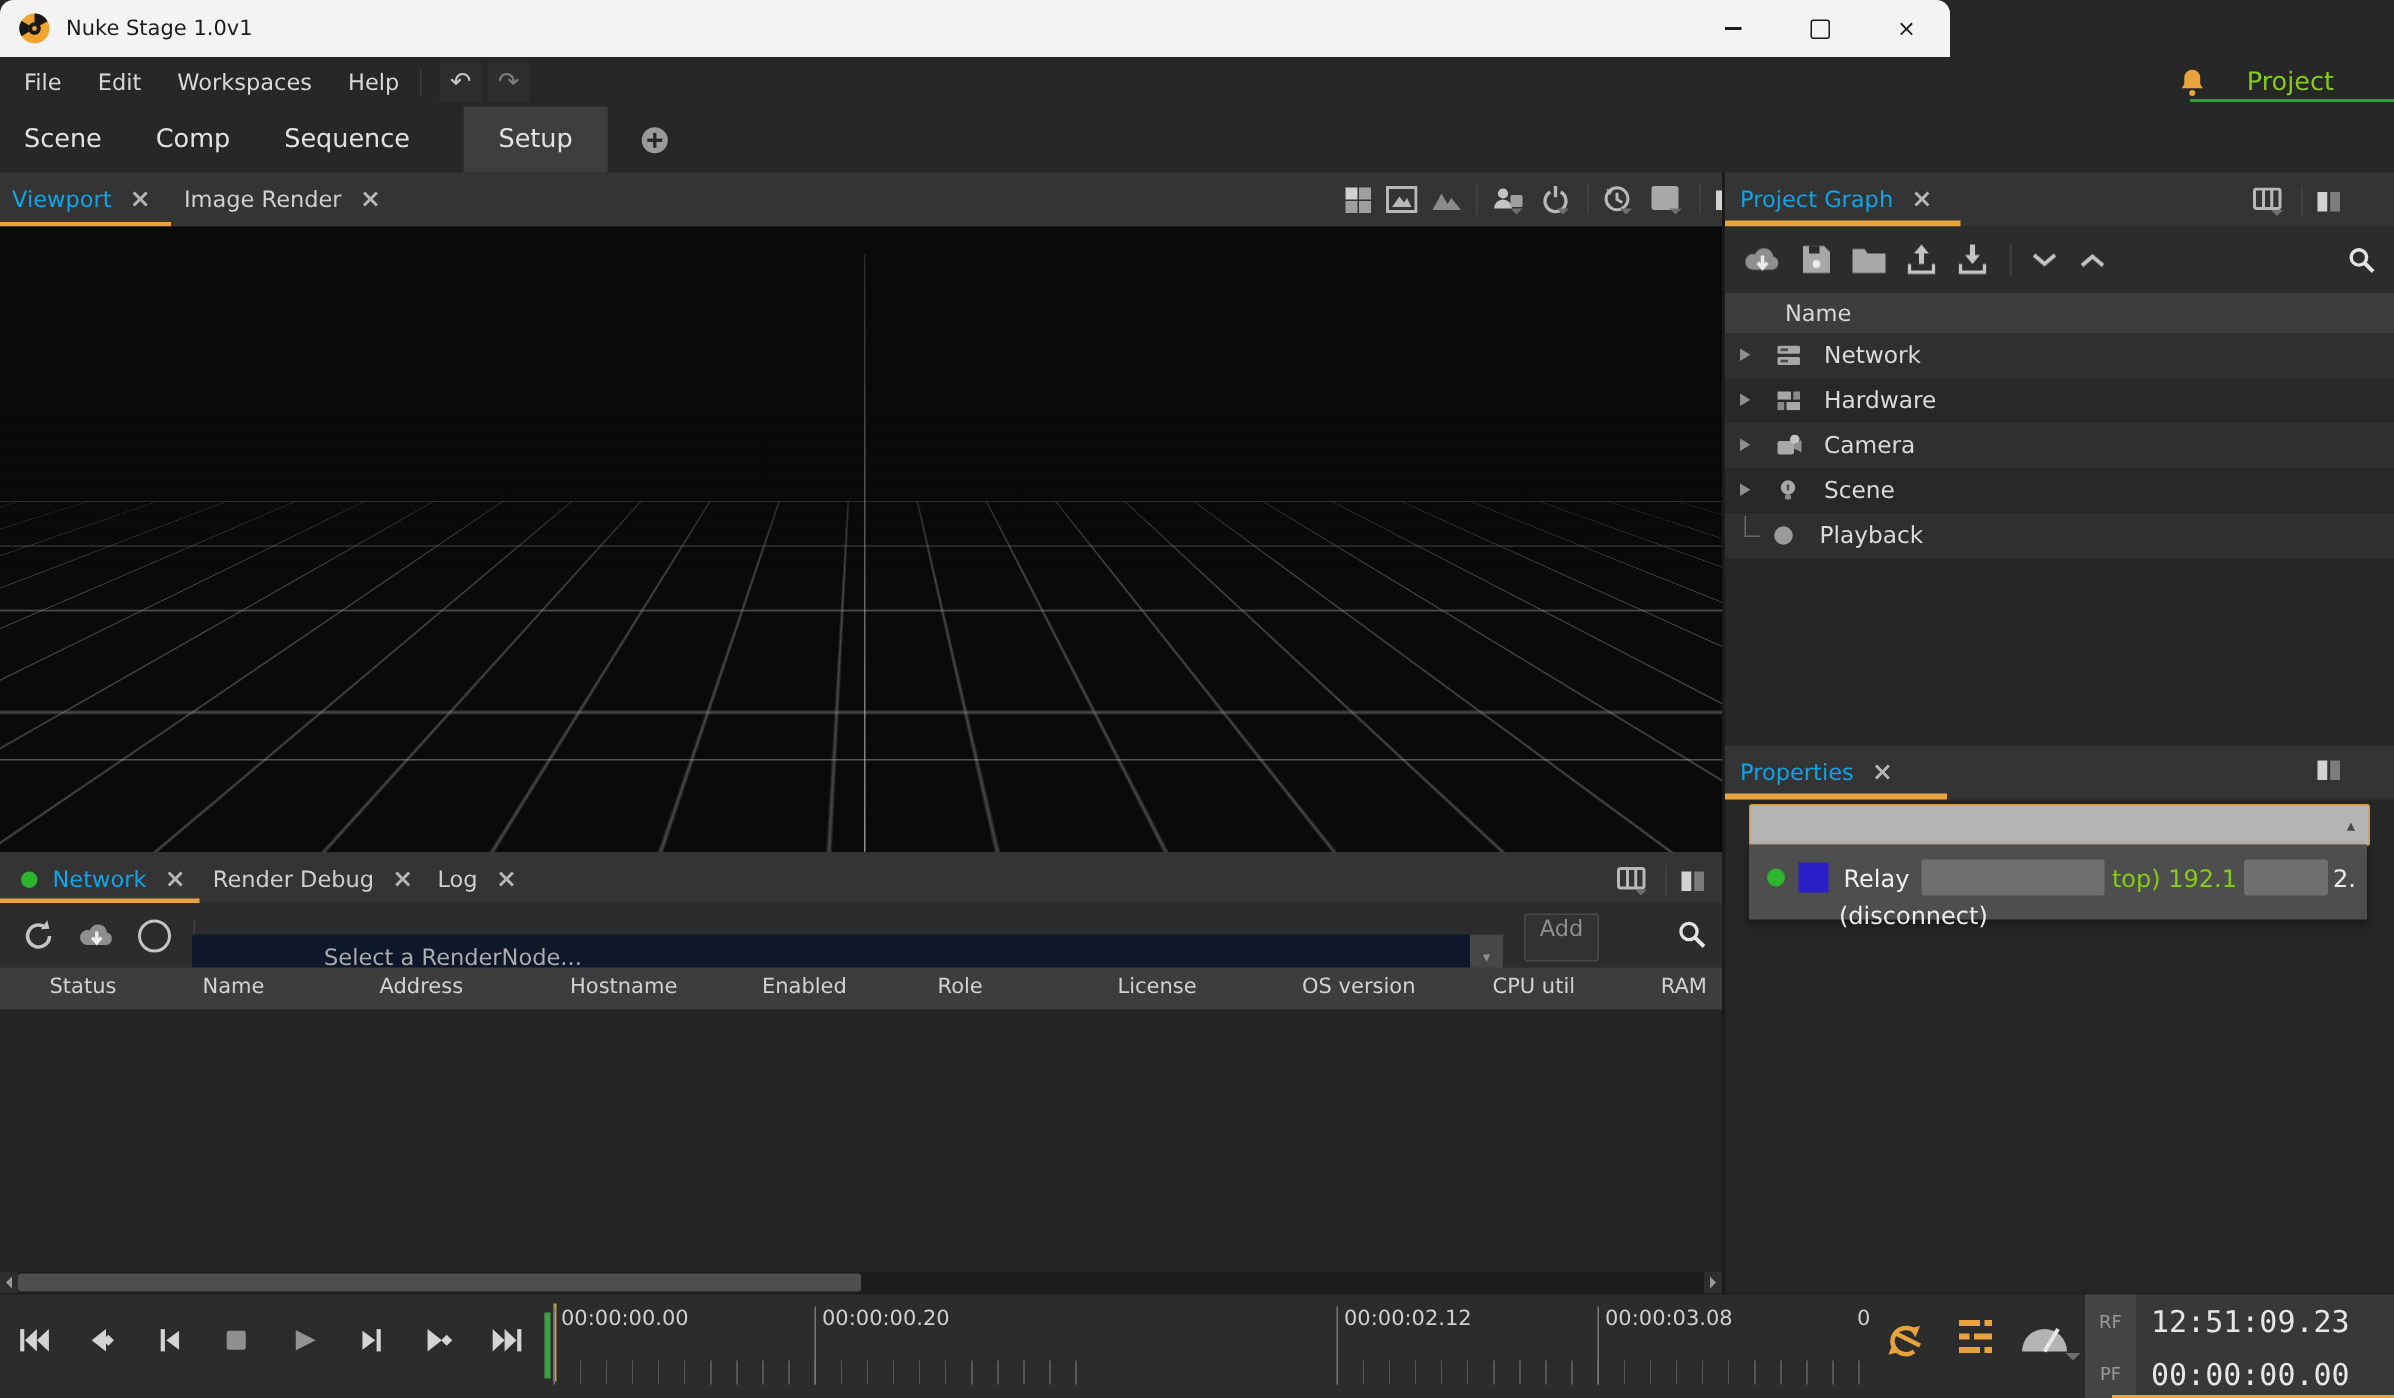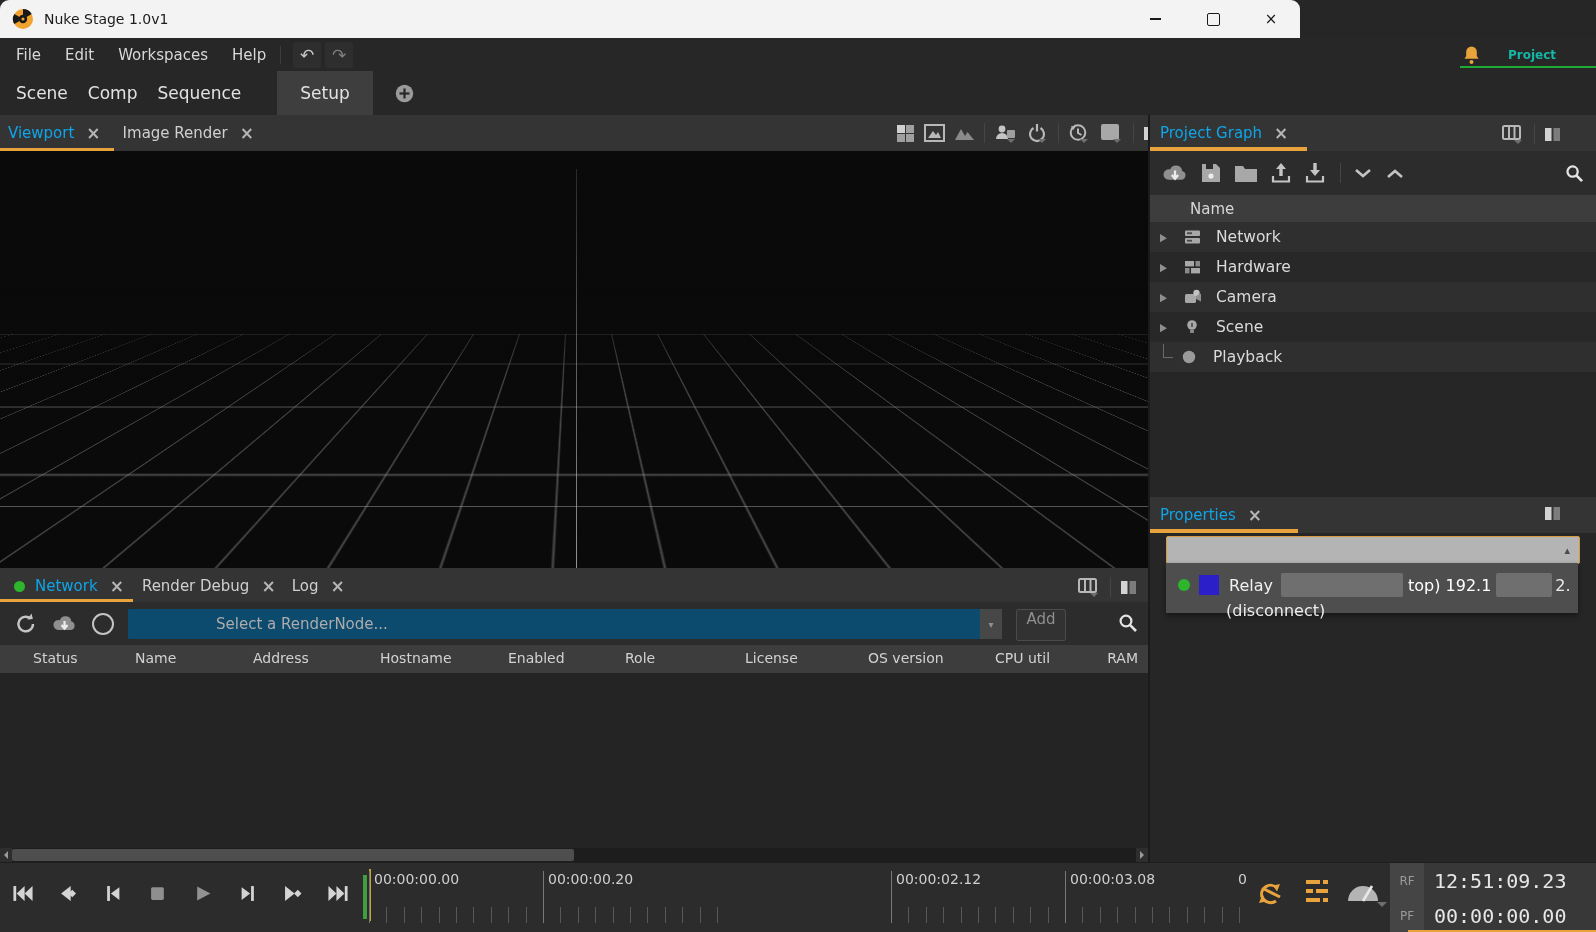--- a/index.html
+++ b/index.html
@@ -23,28 +23,28 @@
   .menubar{left:0;top:38px;width:1596px;height:33px;background:#272727;display:flex;align-items:center;}
   .menu-item{font-size:15px;color:#d8d8d8;margin-left:24px;}
   .menu-item:first-child{margin-left:16px;}
   .mb-sep{width:1px;height:18px;background:#3c3c3c;margin:0 8px 0 14px;}
   .hist-btn{width:28px;height:26px;background:#2e2e2e;border-radius:2px;margin-left:4px;
             display:flex;align-items:center;justify-content:center;font-size:17px;}
   .hist-btn.undo{color:#c9c9c9;}
   .hist-btn.redo{color:#808080;}
   .mb-right{position:absolute;right:0;top:38px;height:33px;display:flex;align-items:center;}
   .bell{margin-right:28px;}
-  .project-label{font-size:12px;color:#14b8a6;margin-right:40px;font-weight:bold;}
+  .project-label{font-size:17px;color:#84cc16;margin-right:40px;}
   .project-underline{left:1460px;top:66px;width:136px;height:2px;background:#1faa35;}
 
   
   .wstabs{left:0;top:71px;width:1596px;height:44px;background:#272727;display:flex;align-items:stretch;}
   .wstab{display:flex;align-items:center;font-size:17px;color:#e2e2e2;padding:0 20px;margin-left:16px;}
   .wstab.active{background:#3e3e3e;margin-left:36px;padding:0 23px;}
-  .wstab.plain{padding:0;margin-left:20px;}
+  .wstab.plain{padding:0;margin-left:36px;}
   .wstab.plain:first-child{margin-left:16px;}
   .plus-wrap{display:flex;align-items:center;margin-left:22px;}
 
   
   .phdr{background:#343434;height:36px;display:flex;align-items:center;}
   .ptab-label{font-size:15px;color:#0ea5e9;margin-left:10px;}
   .tab-close{color:#b5b5b5;font-size:17px;font-weight:bold;margin-left:12px;}
   .underline{position:absolute;height:3px;background:#e8a33d;}
   .hdr-icons{position:absolute;display:flex;align-items:center;gap:9px;}
   .vsep{width:1px;height:20px;background:#454545;}
@@ -62,21 +62,21 @@
     background:linear-gradient(to bottom, rgba(10,10,10,.96) 55%, rgba(10,10,10,0));}
   .vp-axis-v{position:absolute;left:576px;top:18px;bottom:0;width:1px;
     background:linear-gradient(to bottom, rgba(140,140,140,.25), rgba(205,205,205,.7));}
   .vp-axis-h{position:absolute;left:0;top:355px;width:100%;height:1px;background:rgba(175,175,175,.45);}
   .dot{width:11px;height:11px;border-radius:50%;background:#2db52d;}
 
   
   .np-hdr{left:0;top:568px;width:1148px;}
   .np-toolbar{left:0;top:602px;width:1148px;height:43px;background:#2c2c2c;display:flex;align-items:center;}
   .tool-ic{margin-left:14px;display:flex;align-items:center;}
-  .node-select{position:absolute;left:128px;top:7px;width:874px;height:30px;background:#0c4a6e;
+  .node-select{position:absolute;left:128px;top:21px;width:874px;height:30px;background:#0f172a;
     display:flex;align-items:center;border-radius:1px;}
   .node-select .ph{font-size:15px;color:#ababab;margin-left:88px;flex:1;}
   .sel-arrow{width:22px;height:30px;background:#474747;display:flex;align-items:center;justify-content:center;}
   .add-btn{position:absolute;left:1016px;top:7px;width:48px;height:30px;background:#323232;
     border:1px solid #4b4b4b;border-radius:2px;color:#8f8f8f;font-size:15px;
     display:flex;align-items:flex-start;justify-content:center;}
   .np-search{position:absolute;left:1118px;top:11px;}
   .tbl-hdr{left:0;top:645px;width:1148px;height:28px;background:#3d3d3d;font-size:14px;color:#d2d2d2;}
   .tbl-hdr span{position:absolute;top:5px;}
   .c0{left:33px}.c1{left:135px}.c2{left:253px}.c3{left:380px}.c4{left:508px}
@@ -113,21 +113,21 @@
   .props-combo .caret{color:#4a4a4a;margin-right:9px;font-size:11px;}
   .props-list{left:1166px;top:563px;width:412px;height:50px;background:#4e4e4e;
     box-shadow:0 3px 6px rgba(0,0,0,.4);}
   .relay-row{position:absolute;left:0;top:8px;width:412px;height:28px;display:flex;align-items:center;}
   .relay-row .dot{margin-left:12px;width:12px;height:12px;}
   .relay-sq{width:20px;height:20px;background:#2a1fc8;margin-left:9px;}
   .relay-name{font-size:16px;color:#f0f0f0;margin-left:10px;}
   .redact{background:#6f6f6f;border-radius:2px;height:24px;}
   .r1{width:122px;margin-left:8px;}
   .r2{width:56px;margin-left:5px;}
-  .relay-mid{font-size:16px;color:#ffffff;margin-left:5px;}
+  .relay-mid{font-size:16px;color:#84cc16;margin-left:5px;}
   .relay-tail{font-size:16px;color:#ececec;margin-left:3px;}
   .relay-action{position:absolute;left:60px;top:38px;font-size:16px;color:#ececec;}
 
   
   .timeline{left:0;top:862px;width:1596px;height:70px;background:#2c2c2c;border-top:1px solid #1e1e1e;}
   .transport{position:absolute;left:6px;top:14px;display:flex;gap:12px;}
   .tbtn{width:33px;height:33px;display:flex;align-items:center;justify-content:center;}
   .ruler{position:absolute;left:362px;top:0;width:884px;height:70px;overflow:hidden;}
   .startbar{position:absolute;left:1px;top:12px;width:4px;height:44px;background:#3f9f3f;}
   .playhead{position:absolute;left:7px;top:6px;width:2px;height:52px;background:#c8a232;}

